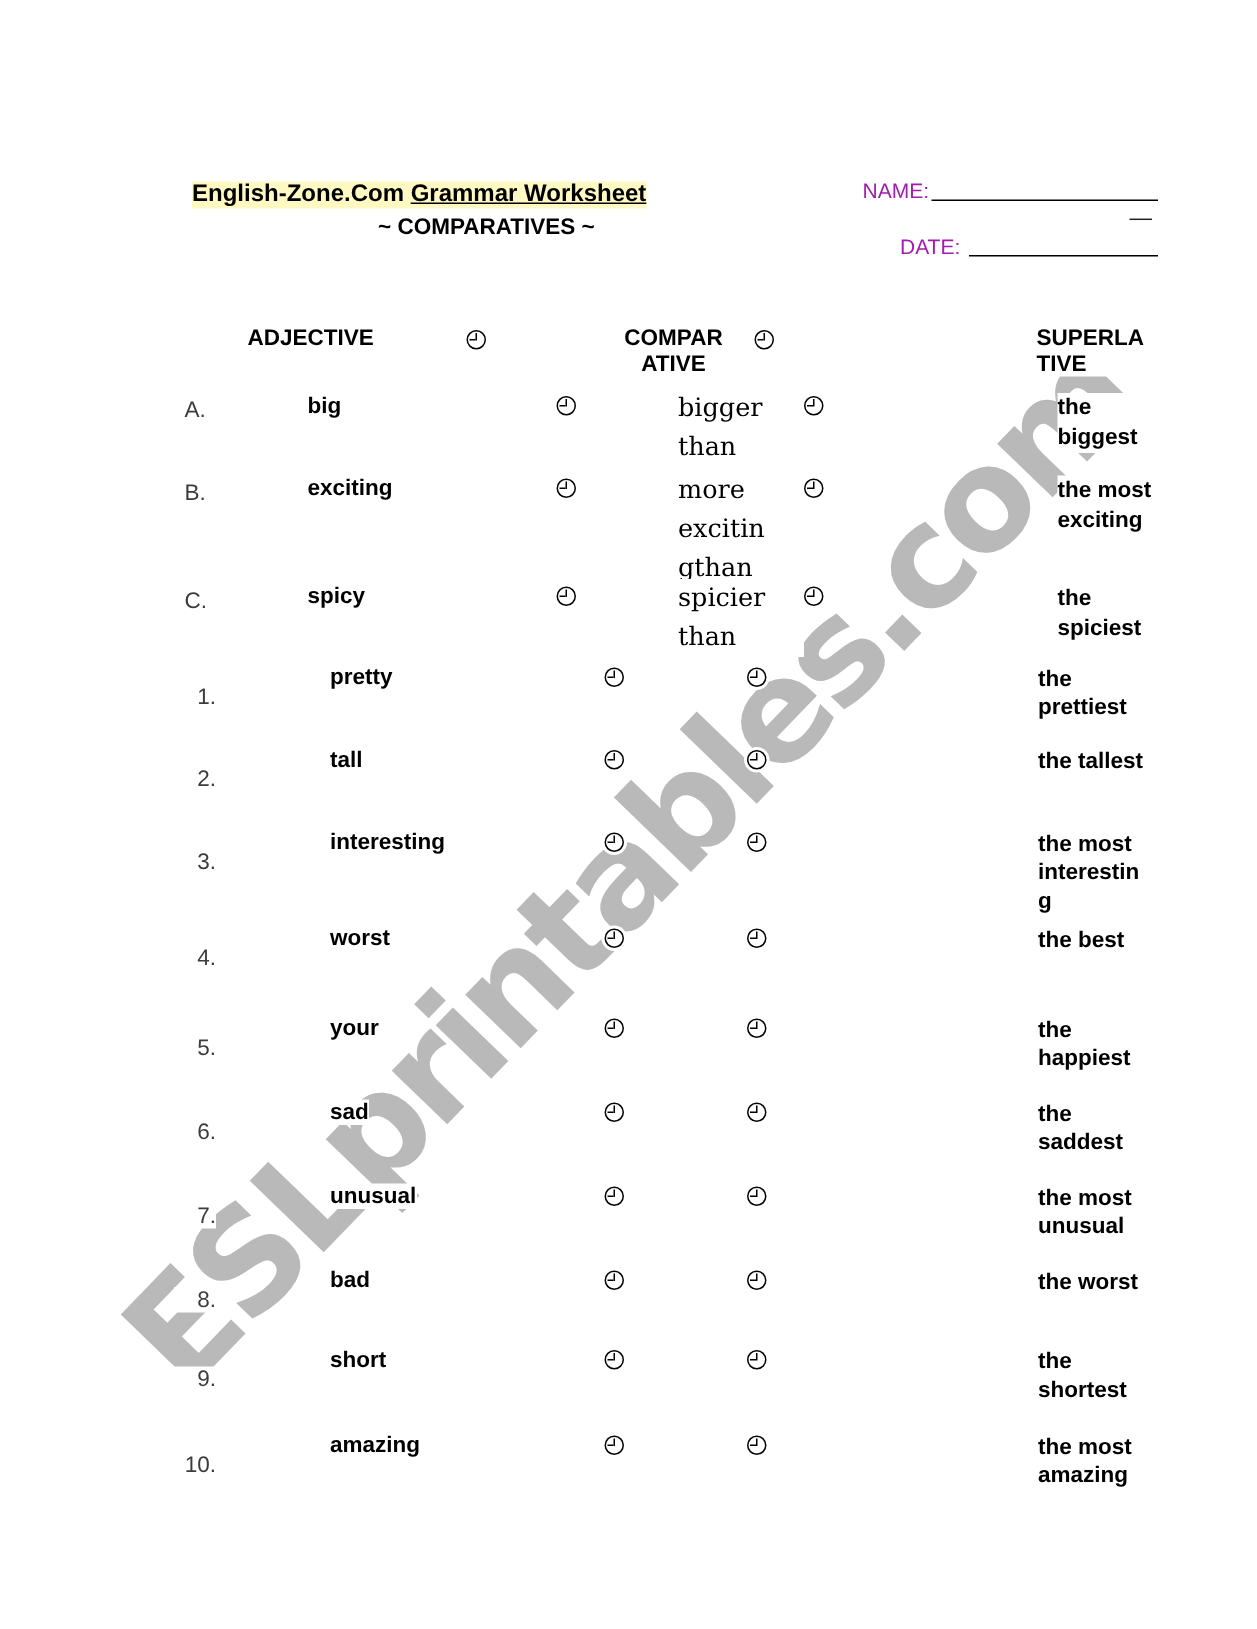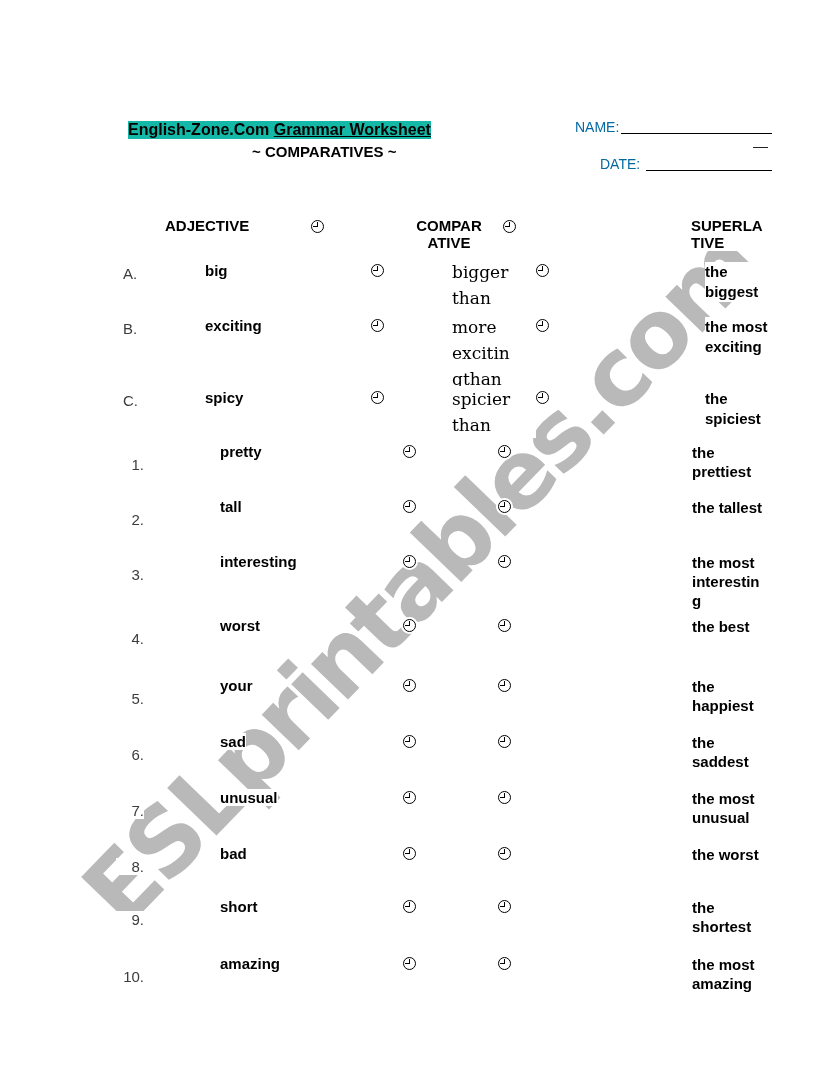--- a/index.html
+++ b/index.html
@@ -7,24 +7,24 @@
         font-family:"Liberation Sans","DejaVu Sans",sans-serif;color:#000;}
   .abs{position:absolute;}
   
   .watermark{position:absolute;left:420px;top:578px;
     transform:translate(-50%,-50%) rotate(-46deg);
     font-family:"DejaVu Sans","Liberation Sans",sans-serif;
     font-weight:bold;font-size:94px;letter-spacing:-4px;
     color:#b9b9b9;white-space:nowrap;z-index:1;}
   .content{position:absolute;inset:0;z-index:2;}
   
-  .title{left:128px;top:121px;font-size:16px;font-weight:bold;white-space:nowrap;background:#14b8a6;}
+  .title{left:128px;top:121px;font-size:16px;font-weight:bold;white-space:nowrap;background:#fef9c3;}
   .title .u{text-decoration:underline;}
   .subtitle{left:252px;top:143px;font-size:15px;font-weight:bold;background:#fff;}
-  .nd-label{font-size:14px;color:#0369a1;background:#fff;}
+  .nd-label{font-size:14px;color:#a21caf;background:#fff;}
   .name-label{left:575px;top:119px;}
   .date-label{left:600px;top:156px;}
   .write-line{border-bottom:1px solid #000;height:14px;background:#fff;}
   .name-line{left:621px;top:119px;width:151px;}
   .date-line{left:646px;top:156px;width:126px;}
   .top-dash{left:753px;top:137px;font-size:15px;color:#222;}
   .instructions{left:100px;top:172px;width:688px;text-align:center;
     font-size:15px;font-weight:bold;line-height:19px;}
   .instructions .u{text-decoration:underline;}
   

